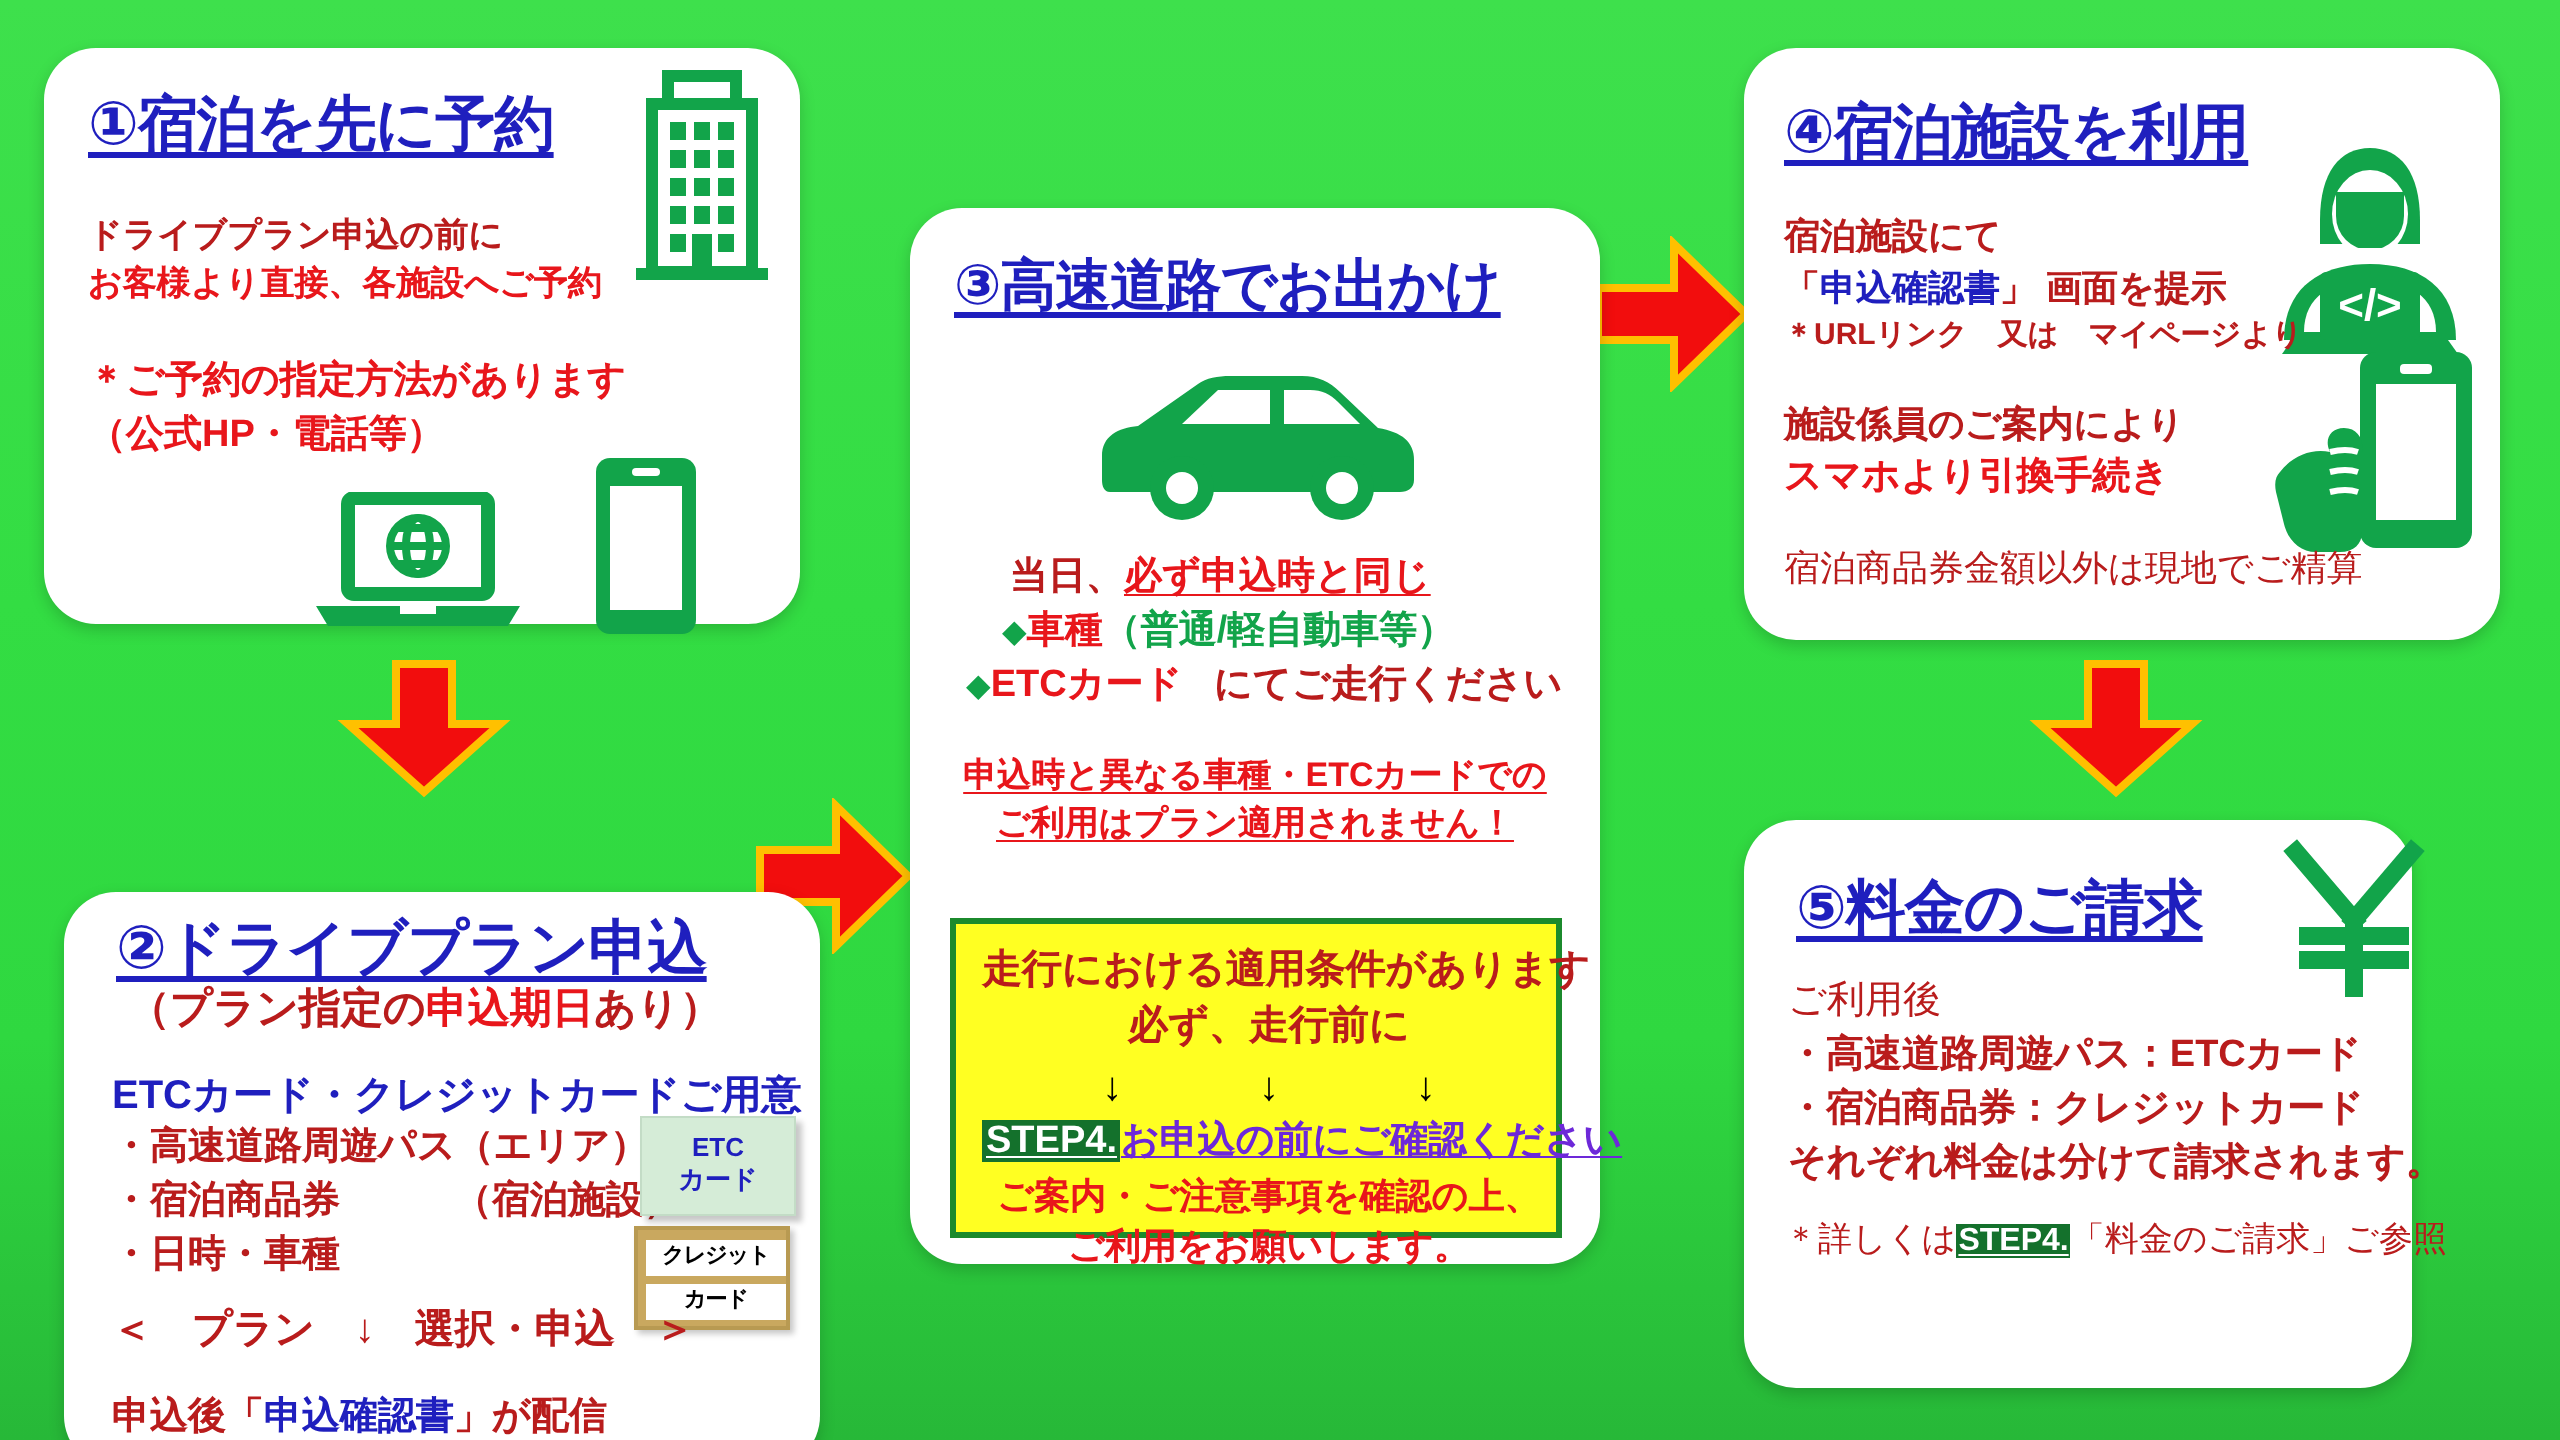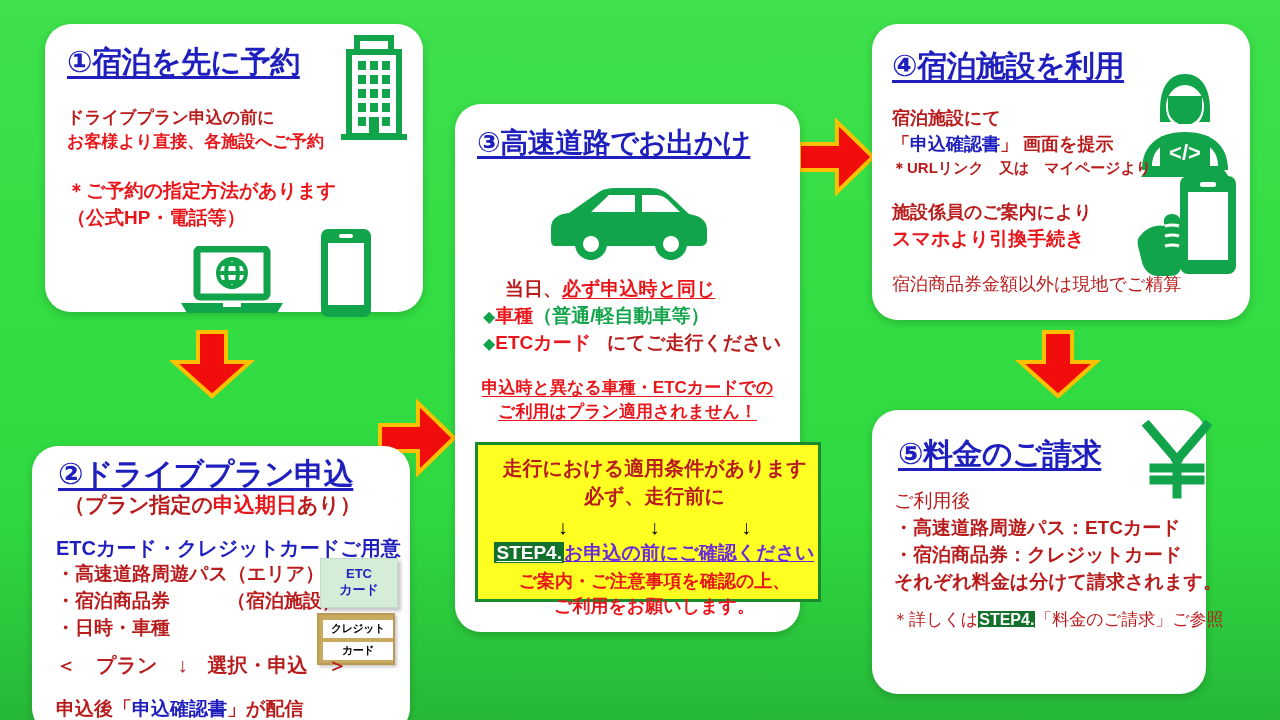--- a/index.html
+++ b/index.html
@@ -53,21 +53,21 @@
 
   
   .arrow { position: absolute; }
   .arrow svg { display: block; }
 
   
   .icon { position: absolute; }
   .icon svg { display: block; }
 
   
-  #card1 { left: 45px;  top: 24px;  width: 378px; height: 288px; }
+  #card1 { left: 22px;  top: 24px;  width: 378px; height: 288px; }
   #card2 { left: 32px;  top: 410px; width: 378px; height: 288px; margin-top: 36px; }
   #card3 { left: 455px; top: 104px; width: 345px; height: 528px; }
   #card4 { left: 872px; top: 24px;  width: 378px; height: 296px; }
   #card5 { left: 872px; top: 410px; width: 334px; height: 284px; }
 
   .pad { position: absolute; }
 
   
   .etc-badge {
     position: absolute;
@@ -290,34 +290,34 @@
       <circle cx="48" cy="62" r="8" fill="#ffffff"></circle>
       <circle cx="128" cy="62" r="16" fill="#12a44a"></circle>
       <circle cx="128" cy="62" r="8" fill="#ffffff"></circle>
     </svg>
   </div>
 
   <div class="pad" style="left:28px; top:172px;">
     <div class="line" style="font-size:19px; margin-left:22px;">
       <span class="blk">当日、</span><span class="red u">必ず申込時と同じ</span>
     </div>
-    <div class="line" style="font-size:19px;">
+    <div class="line" style="font-size:19px;margin-left:18px;">
       <span class="diamond">◆</span><span class="red">車種</span><span class="grn">（普通/軽自動車等）</span>
     </div>
     <div class="line" style="font-size:19px;">
       <span class="diamond">◆</span><span class="red">ETCカード</span>&nbsp;&nbsp;&nbsp;<span class="blk">にてご走行ください</span>
     </div>
   </div>
 
   <div class="pad" style="left:20px; top:272px; width:305px; text-align:center;">
     <div class="line red u" style="font-size:17px;">申込時と異なる車種・ETCカードでの</div>
     <div class="line red u" style="font-size:17px;">ご利用はプラン適用されません！</div>
   </div>
 
-  <div class="warn-box" style="left:20px; top:338px; width:346px; height:160px;padding-left:13px;">
+  <div class="warn-box" style="left:20px; top:355px; width:306px; height:160px;padding-left:13px;">
     <div class="line blk" style="font-size:20px; margin-top:9px;">走行における適用条件があります</div>
     <div class="line blk" style="font-size:20px;">必ず、走行前に</div>
 
     <div class="arrow-row" style="margin-top:6px;">
       <span>↓</span>
       <span>↓</span>
       <span>↓</span>
     </div>
 
     <div style="margin-top:3px; white-space:nowrap;">

